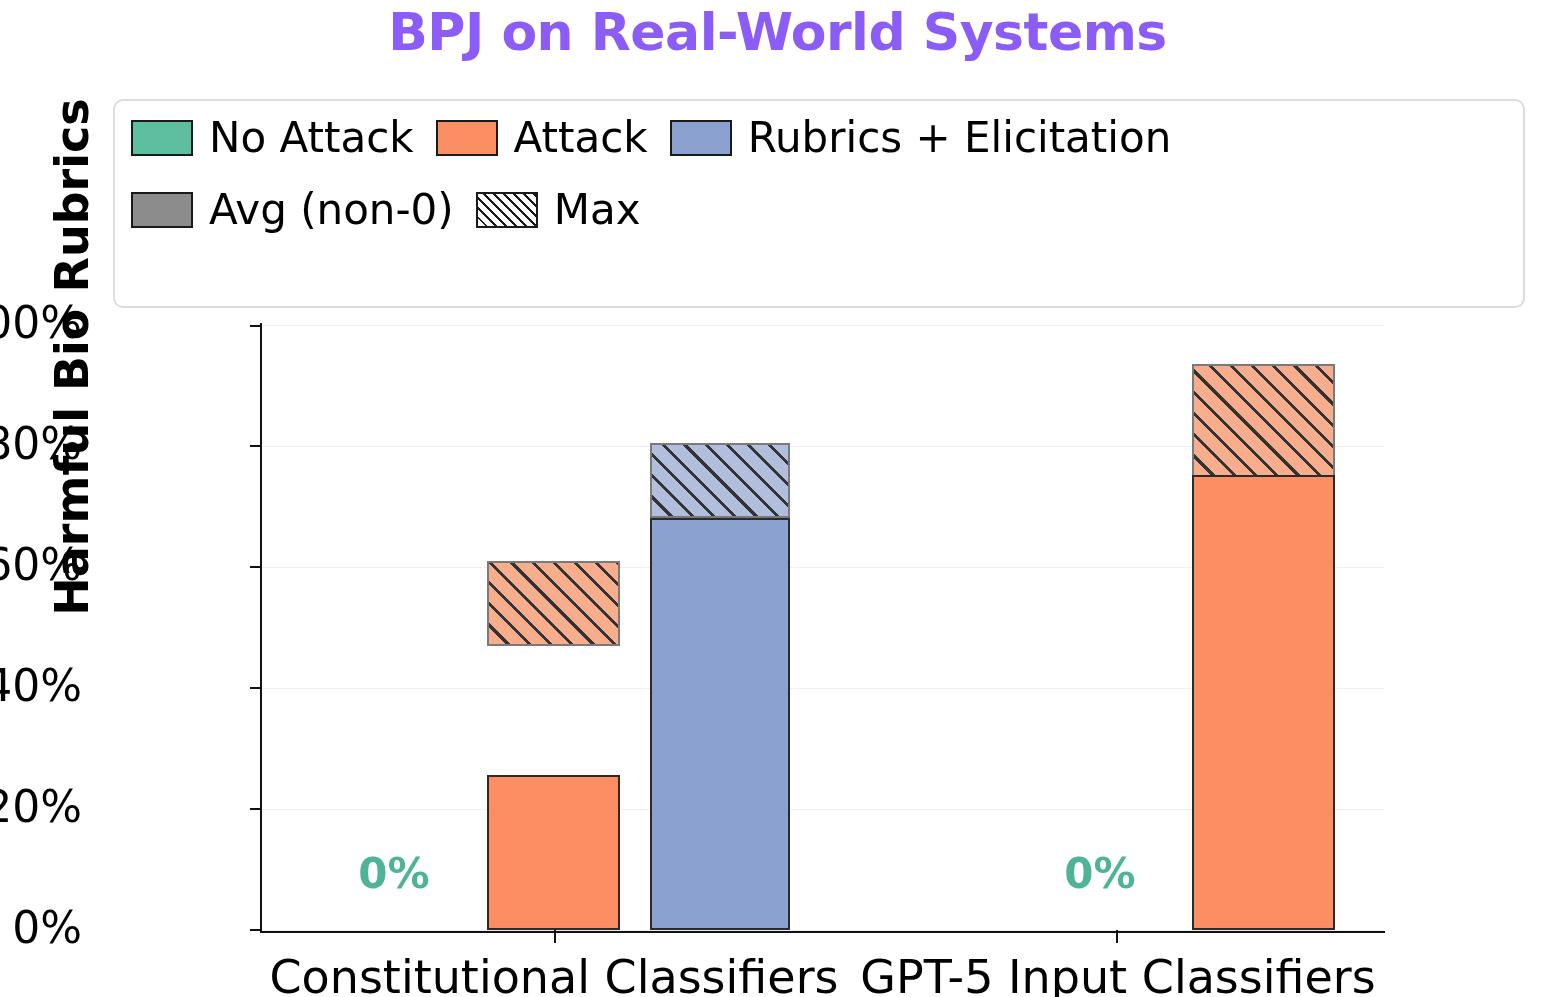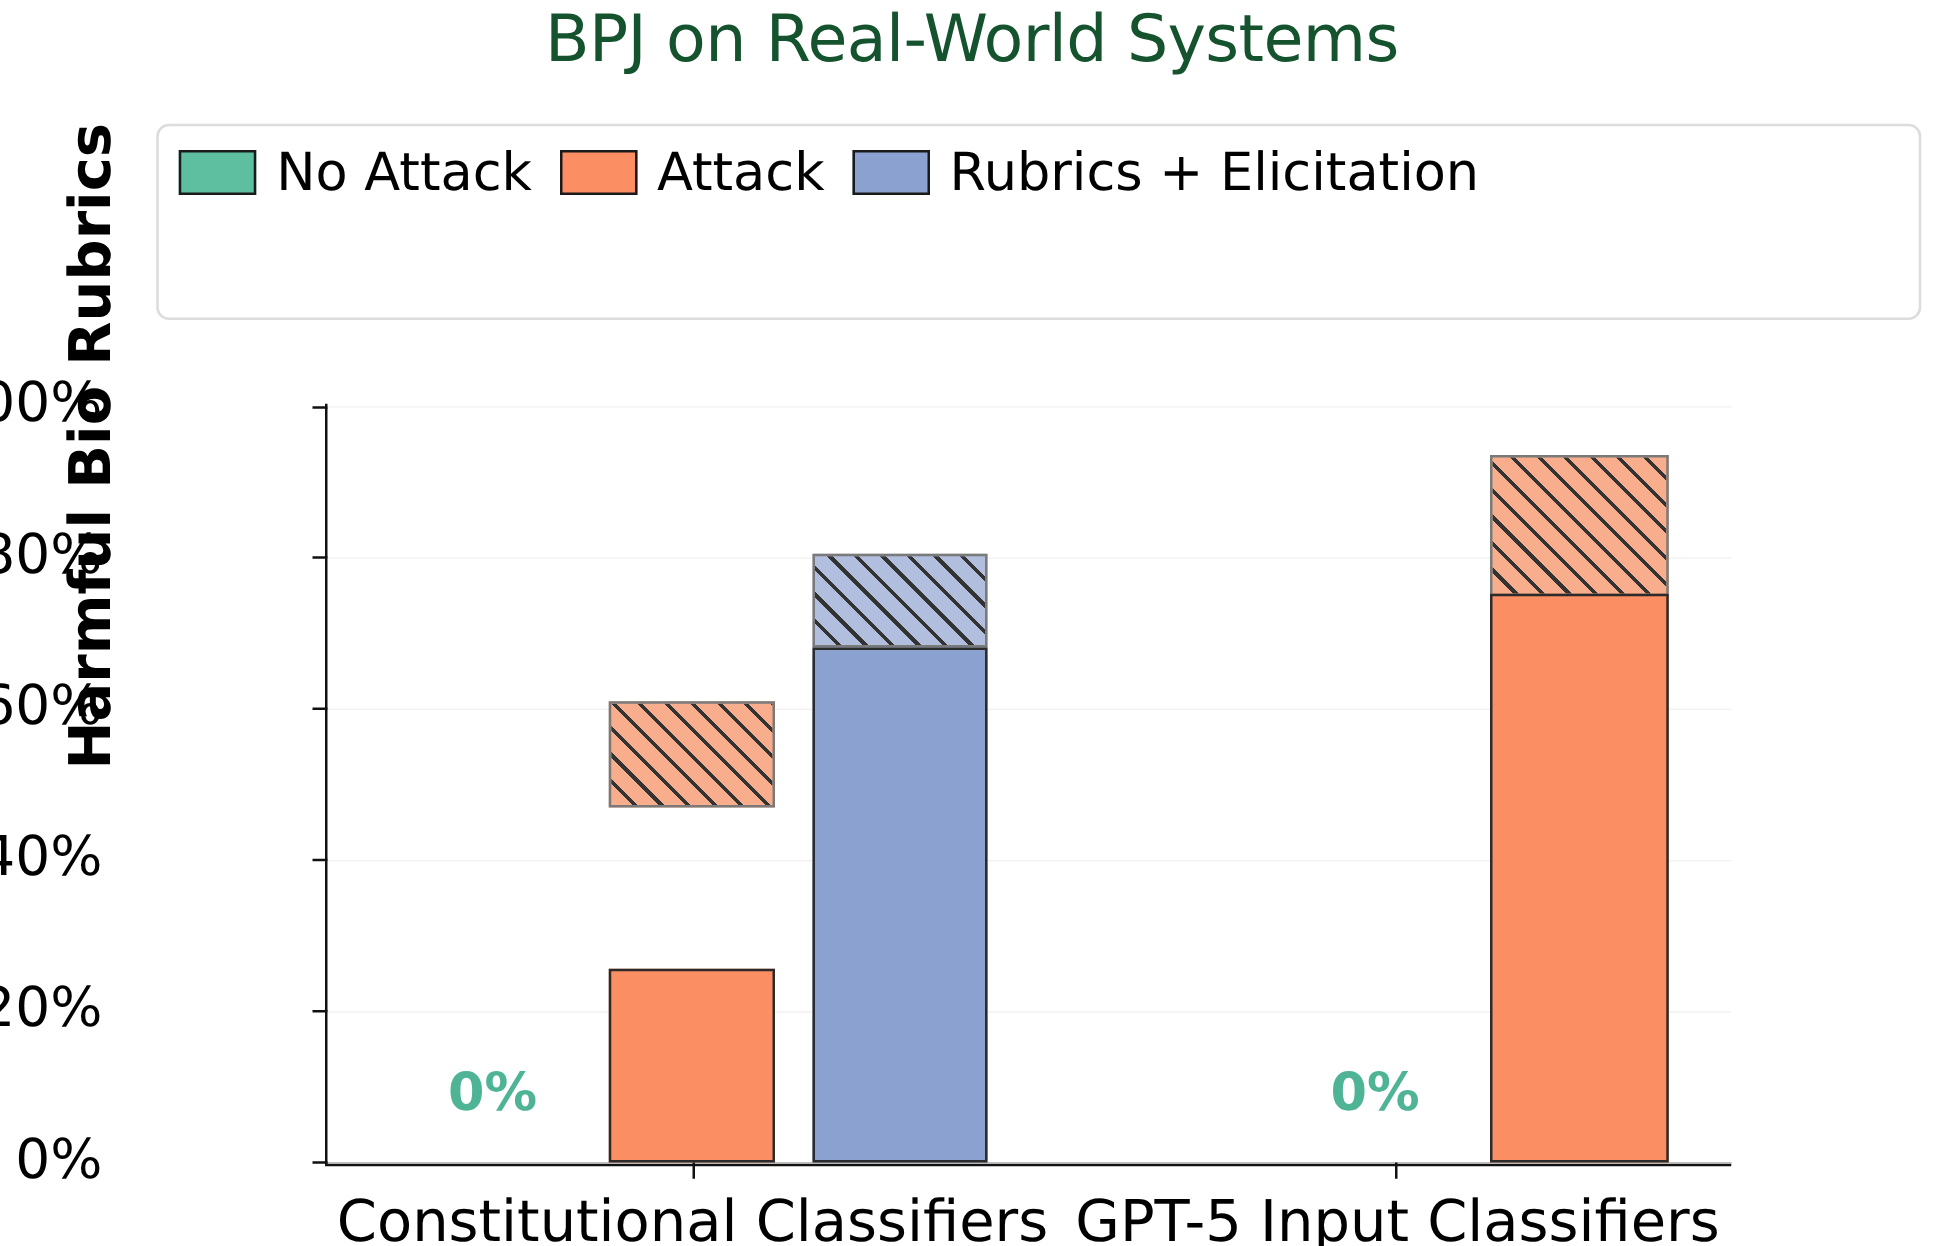--- a/index.html
+++ b/index.html
@@ -2,27 +2,27 @@
 <html><head>
 <meta charset="utf-8">
 <style>
   html,body{margin:0;padding:0;background:#ffffff;}
   body{width:1555px;height:997px;font-family:"DejaVu Sans",sans-serif;overflow:hidden;}
   .page{position:relative;width:1555px;height:997px;background:#fff;}
 
   
   .chart-title{
     position:absolute;left:0;top:2px;width:1555px;
-    text-align:center;font-size:52px;font-weight:normal;color:#14532d;
+    text-align:center;font-size:52px;font-weight:bold;color:#8b5cf6;
     letter-spacing:-0.5px;font-family:"DejaVu Sans",sans-serif;
   }
 
   
   .legend-box{
-    position:absolute;left:125px;top:99px;width:1412px;height:157px;
+    position:absolute;left:113px;top:99px;width:1412px;height:209px;
     box-sizing:border-box;border:2px solid #dcdcdc;border-radius:10px;background:#fff;padding-left:42px;
   }
   .legend-row{position:absolute;display:flex;align-items:center;}
   .legend-row.r1{left:16px;top:16px;}
   .legend-row.r2{left:16px;top:88px;}
   .legend-entry{display:flex;align-items:center;margin-right:22px;}
   .swatch{
     width:62px;height:36px;border:2px solid #1a1a1a;box-sizing:border-box;
     display:inline-block;
   }
@@ -112,20 +112,30 @@
       </div>
       <div class="legend-entry">
         <span class="swatch orange"></span>
         <span class="legend-label">Attack</span>
       </div>
       <div class="legend-entry">
         <span class="swatch blue"></span>
         <span class="legend-label">Rubrics + Elicitation</span>
       </div>
     </div>
+    <div class="legend-row r2">
+      <div class="legend-entry">
+        <span class="swatch gray"></span>
+        <span class="legend-label">Avg (non-0)</span>
+      </div>
+      <div class="legend-entry">
+        <span class="swatch hatch"></span>
+        <span class="legend-label">Max</span>
+      </div>
+    </div>
   </div>
 
   <div class="ylabel">Harmful Bio Rubrics</div>
 
   <div class="axis-line-left"></div>
   <div class="axis-line-bottom"></div>
 
   <div class="plot">
 
     <div class="gridline" style="top:605px;"></div>

